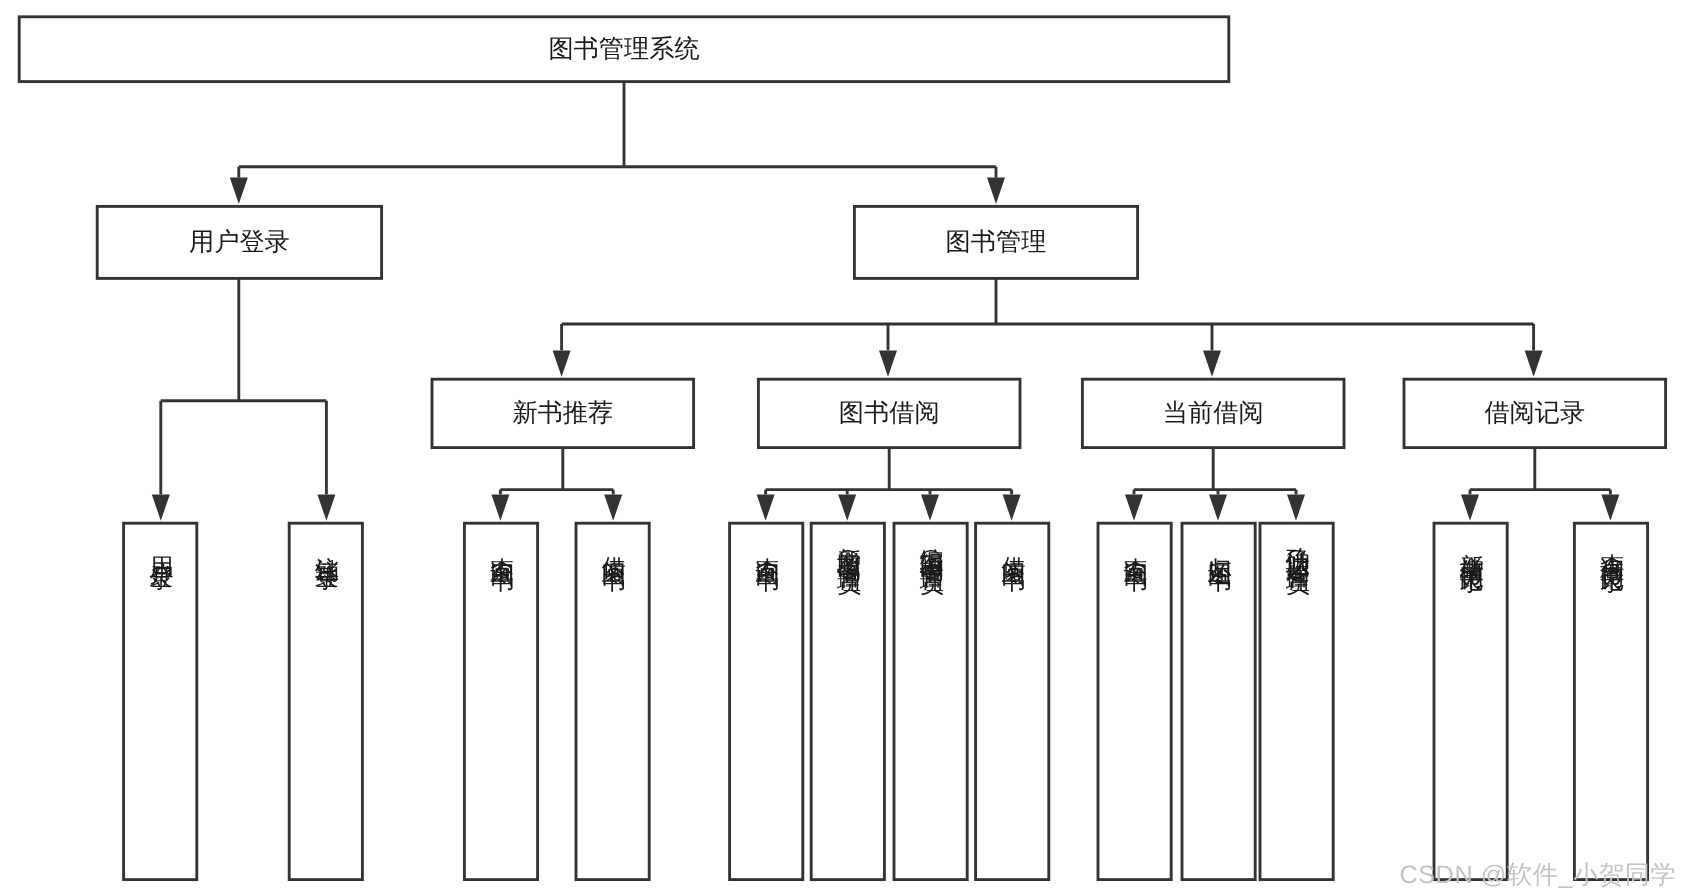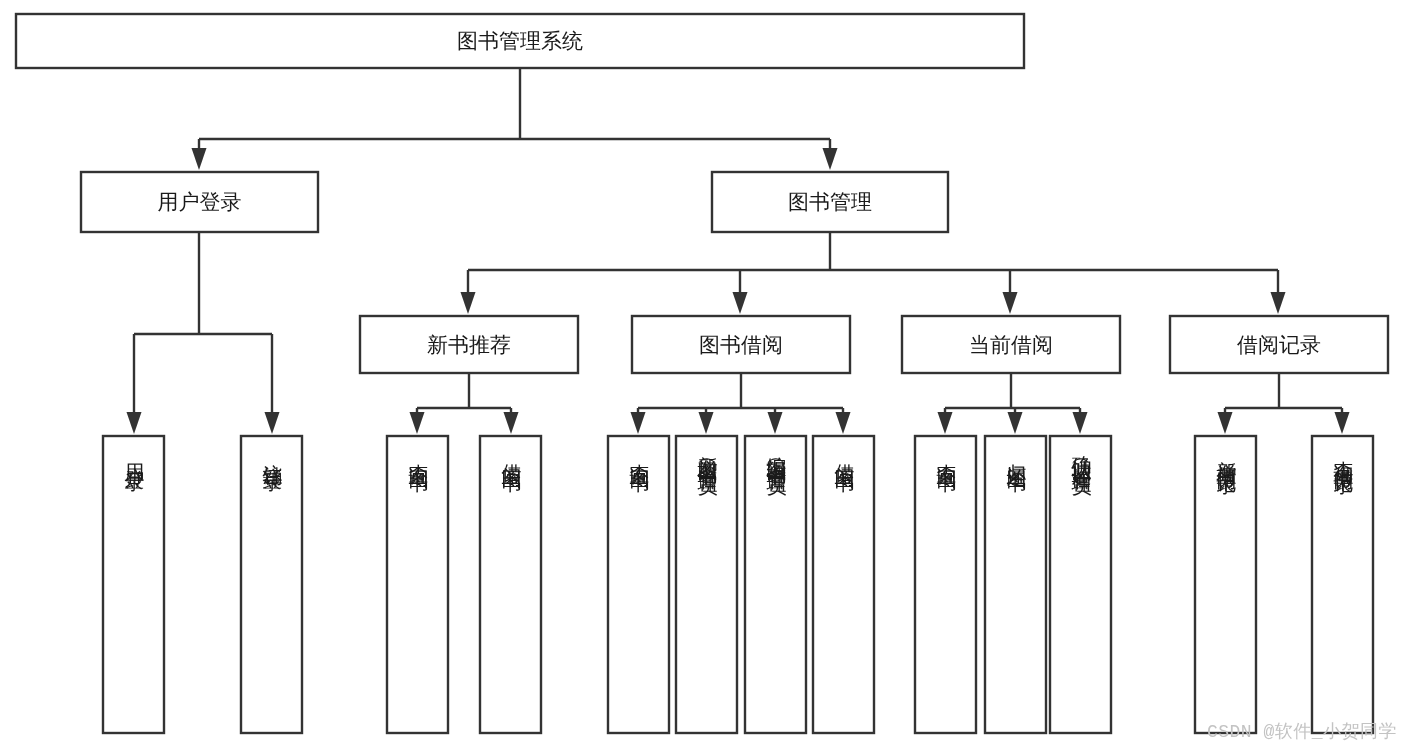--- a/index.html
+++ b/index.html
@@ -54,23 +54,23 @@
     stroke-linecap: butt;
   }
   .arrow-head {
     fill: #333333;
     stroke: none;
   }
   .watermark {
     position: absolute;
     right: 8px;
     bottom: 4px;
-    font-size: 18px;
+    font-size: 21px;
     color: #c3c3c3;
-    font-family: Liberation Mono, monospace;
+    font-family: Liberation Sans, sans-serif;
     white-space: nowrap;
     letter-spacing: 0.5px;
   }
 </style>
 </head>
 <body>
 
 <div id="diagram-root">
   <svg class="diagram-svg" viewBox="0 0 1405 747">
     <g id="connector-layer">

